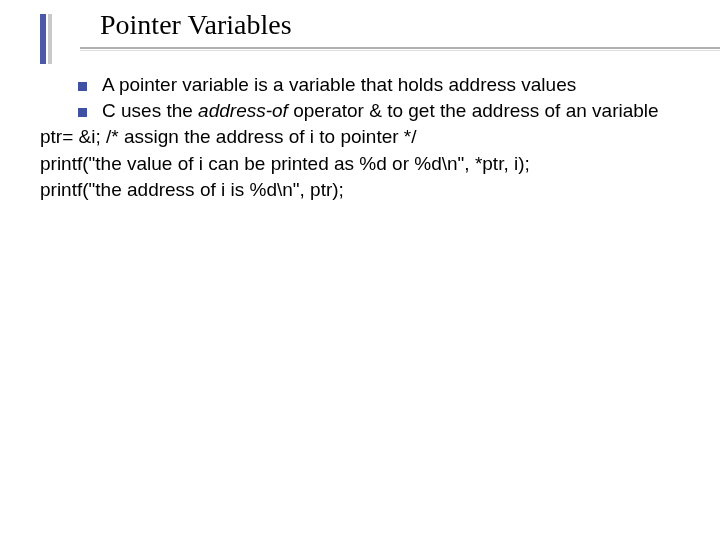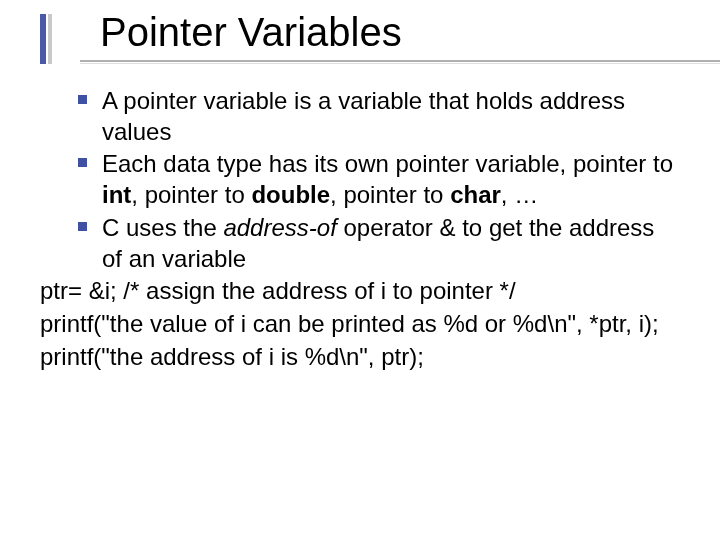--- a/index.html
+++ b/index.html
@@ -33,42 +33,42 @@
   }
   .title-bars .bar2 {
     position: absolute;
     left: 8px; top: 0;
     width: 4px; height: 50px;
     background: #c9c9c9; 
   }
   h1.slide-title {
     margin: 0 0 0 60px;
     padding: 0;
-    font-size: 40px;
+    font-size: 28px;
     font-weight: normal;
-    font-family: Liberation Sans, sans-serif;
+    font-family: Liberation Serif, serif;
     line-height: 1.1;
   }
   .title-rule {
     margin: 6px 0 0 40px;
     width: 640px;
     height: 0;
     border-top: 2px solid #b0b0b0;
   }
   .title-rule2 {
     margin: 1px 0 0 40px;
     width: 640px;
     height: 0;
     border-top: 1px solid #e0e0e0;
   }
 
   
   .body {
     margin: 22px 40px 0 72px;
-    font-size: 24px;
+    font-size: 19px;
     line-height: 1.28;
     font-family: Arial, Helvetica, sans-serif;
   }
 
   ul.bullets {
     list-style: none;
     margin: 0;
     padding: 0;
   }
   ul.bullets > li {
@@ -111,23 +111,20 @@
   <div class="title-rule2"></div>
 </div>
 
 <div class="body">
 
   <ul class="bullets">
     <li>
       <span>A pointer variable is a variable that holds address values</span>
     </li>
     <li>
-      <span>Each data type has its own pointer variable, pointer to </span><span class="bold">int</span><span>, pointer to </span><span class="bold">double</span><span>, pointer to </span><span class="bold">char</span><span>, …</span>
-    </li>
-    <li>
       <span>C uses the </span><span class="italic">address-of</span><span> operator &amp; to get the address of an variable</span>
     </li>
   </ul>
 
   <div class="codelines">
     <div class="line">ptr= &amp;i;  /* assign the address of i to pointer */</div>
     <div class="line">printf("the value of i can be printed as %d or %d\n", *ptr, i);</div>
     <div class="line">printf("the address of i is %d\n", ptr);</div>
   </div>
 

